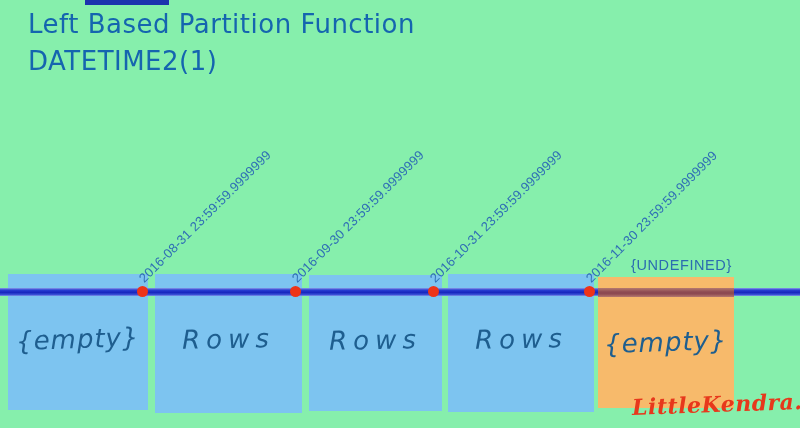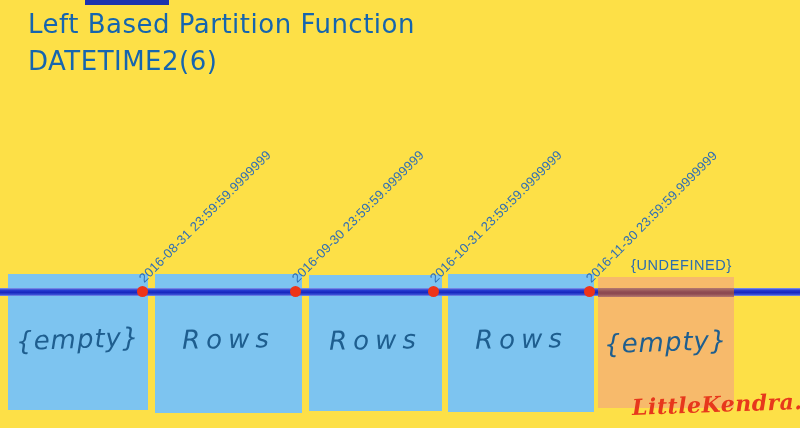--- a/index.html
+++ b/index.html
@@ -1,18 +1,18 @@
 <!DOCTYPE html>
 <html><head>
 <meta charset="utf-8">
 <style>
   html,body { margin:0; padding:0; background:#ffffff; }
   .stage {
     position:relative; width:800px; height:428px; overflow:hidden;
-    background:#fde047; font-family:"Liberation Sans", sans-serif;
+    background:#86efac; font-family:"Liberation Sans", sans-serif;
   }
 
   
   .title {
     position:absolute; left:28px; top:6px;
     font-family:"DejaVu Sans", sans-serif;
     font-size:26px; line-height:37px; font-weight:500;
     color:#1565af; letter-spacing:0.5px;
   }
 
@@ -68,21 +68,21 @@
 </style>
 </head>
 <body>
 
 <div class="stage">
 
   <div class="top-mark"></div>
 
   <div class="title">
     <div>Left Based Partition Function</div>
-    <div>DATETIME2(6)</div>
+    <div>DATETIME2(1)</div>
   </div>
 
   <div class="pbox blue" style="left:8px;   top:274px; width:140px; height:136px;">
     <span class="plabel empty-label">{empty}</span>
   </div>
 
   <div class="pbox blue" style="left:155px; top:274px; width:147px; height:139px;">
     <span class="plabel rows-label">Rows</span>
   </div>
 

